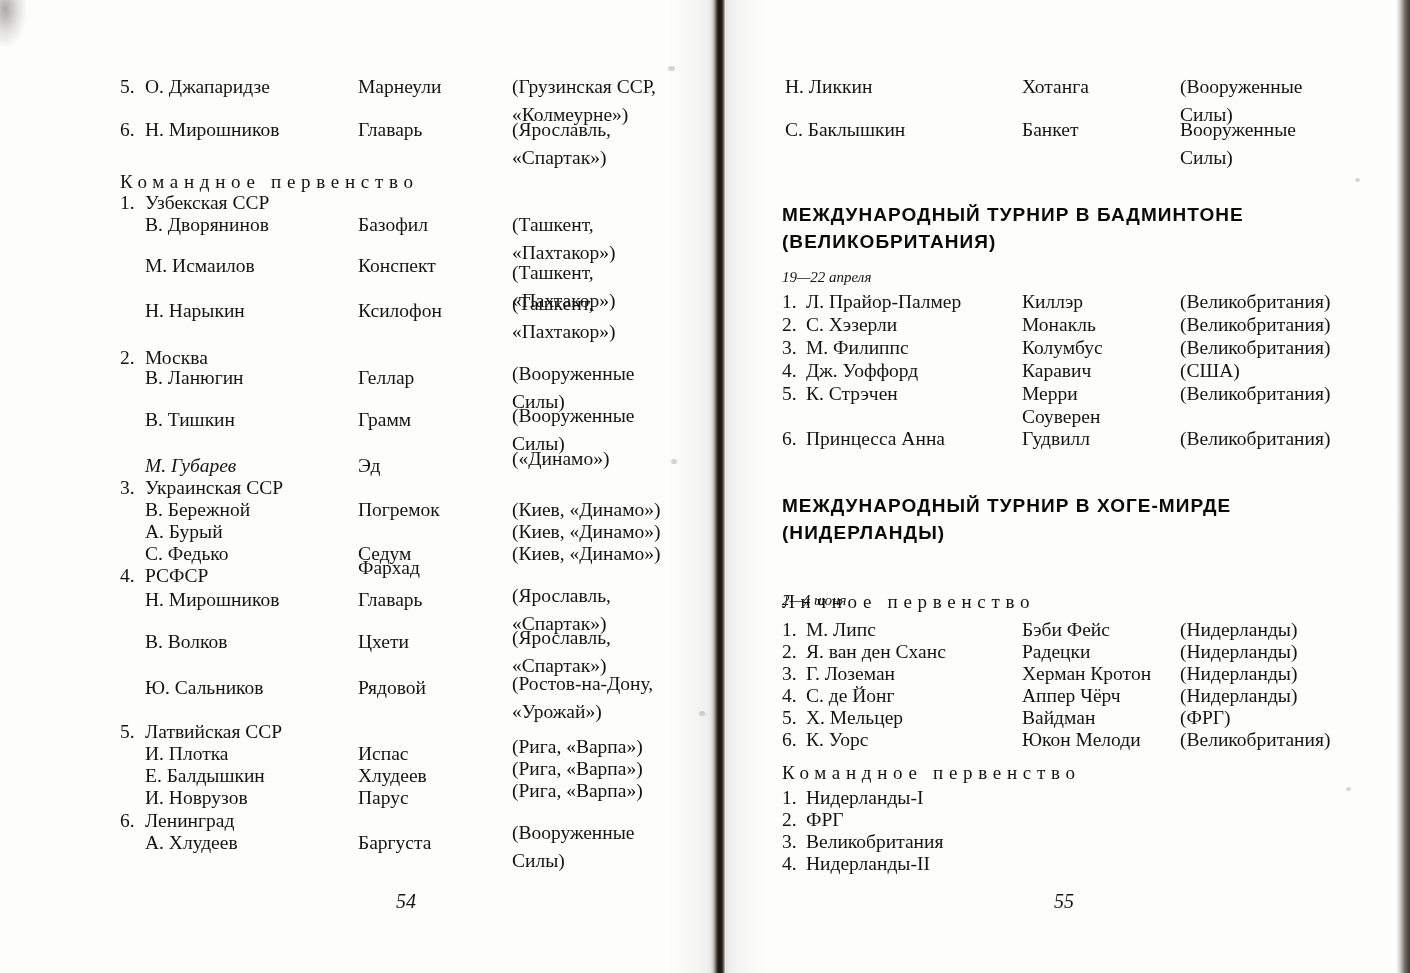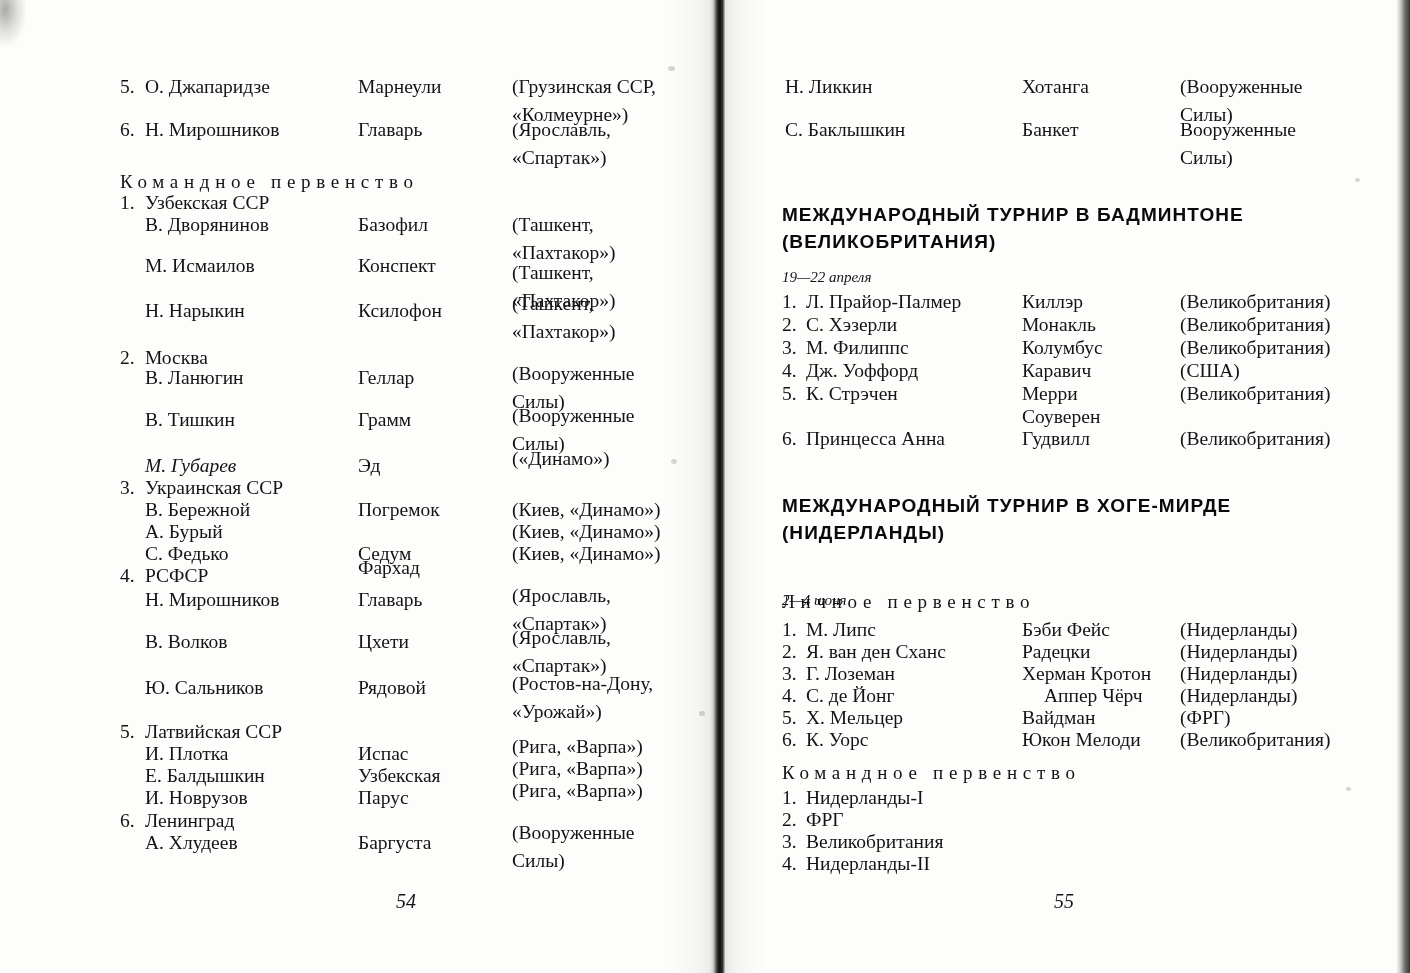--- a/index.html
+++ b/index.html
@@ -239,21 +239,21 @@
     <div class="cell" style="left:512px; top:701px;">«Урожай»)</div>
 
     <div class="num" style="left:120px; top:721px;">5.</div>
     <div class="cell" style="left:145px; top:721px;">Латвийская ССР</div>
 
     <div class="cell" style="left:145px; top:743px;">И. Плотка</div>
     <div class="cell" style="left:358px; top:743px;">Испас</div>
     <div class="cell" style="left:512px; top:736px;">(Рига, «Варпа»)</div>
 
     <div class="cell" style="left:145px; top:765px;">Е. Балдышкин</div>
-    <div class="cell" style="left:358px; top:765px;">Узбекская</div>
+    <div class="cell" style="left:358px; top:765px;">Хлудеев</div>
     <div class="cell" style="left:512px; top:758px;">(Рига, «Варпа»)</div>
 
     <div class="cell" style="left:145px; top:787px;">И. Новрузов</div>
     <div class="cell" style="left:358px; top:787px;">Парус</div>
     <div class="cell" style="left:512px; top:780px;">(Рига, «Варпа»)</div>
 
     <div class="num" style="left:120px; top:810px;">6.</div>
     <div class="cell" style="left:145px; top:810px;">Ленинград</div>
 
     <div class="cell" style="left:145px; top:832px;">А. Хлудеев</div>
@@ -329,21 +329,21 @@
     <div class="cell" style="left:296px; top:641px;">Радецки</div>
     <div class="cell" style="left:454px; top:641px;">(Нидерланды)</div>
 
     <div class="num" style="left:56px;  top:663px;">3.</div>
     <div class="cell" style="left:80px;  top:663px;">Г. Лоземан</div>
     <div class="cell" style="left:296px; top:663px;">Херман Кротон</div>
     <div class="cell" style="left:454px; top:663px;">(Нидерланды)</div>
 
     <div class="num" style="left:56px;  top:685px;">4.</div>
     <div class="cell" style="left:80px;  top:685px;">С. де Йонг</div>
-    <div class="cell" style="left:296px; top:685px;margin-left:22px;">Аппер Чёрч</div>
+    <div class="cell" style="left:296px; top:685px;">Аппер Чёрч</div>
     <div class="cell" style="left:454px; top:685px;">(Нидерланды)</div>
 
     <div class="num" style="left:56px;  top:707px;">5.</div>
     <div class="cell" style="left:80px;  top:707px;">Х. Мельцер</div>
     <div class="cell" style="left:296px; top:707px;">Вайдман</div>
     <div class="cell" style="left:454px; top:707px;">(ФРГ)</div>
 
     <div class="num" style="left:56px;  top:729px;">6.</div>
     <div class="cell" style="left:80px;  top:729px;">К. Уорс</div>
     <div class="cell" style="left:296px; top:729px;">Юкон Мелоди</div>

